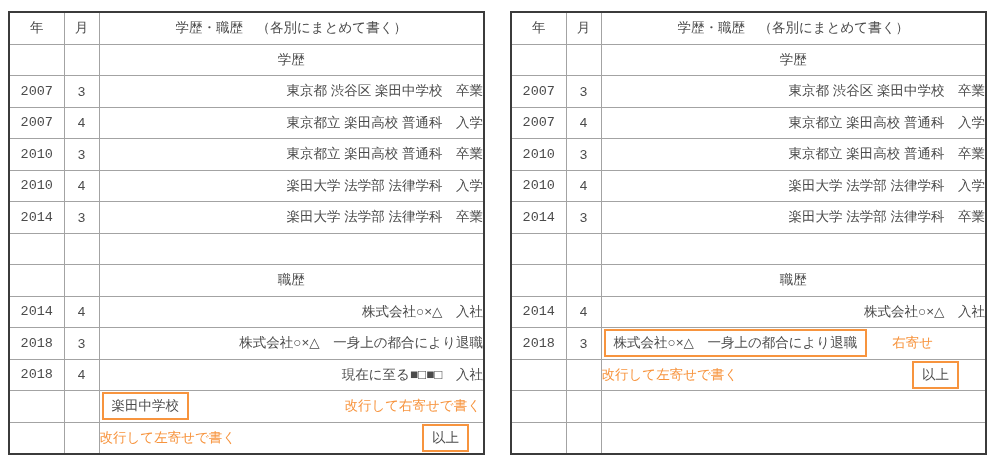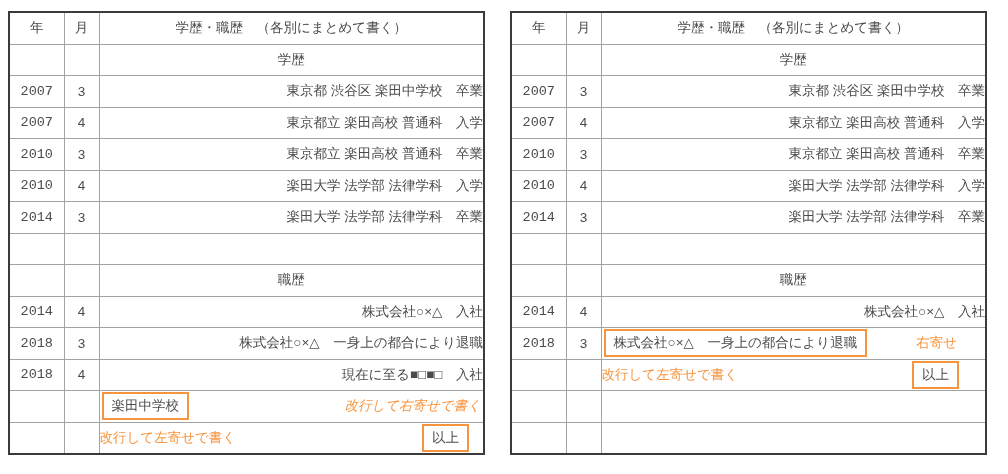--- a/index.html
+++ b/index.html
@@ -54,24 +54,24 @@
     height:28px;
     box-sizing:border-box;
     border:2px solid var(--accent);
     padding:0 8px;
     background:transparent;
     color:var(--text);
   }
   .note{color:var(--accent);}
   td.hist.tight{padding-left:2px;}
   .push-right{margin-left:auto;}
-  .mr-small{margin-right:2px;font-style:italic;}
+  .mr-small{margin-right:2px;}
   .mr-endL{margin-right:14px;}
   .mr-endR{margin-right:26px;}
-  .mr-note{margin-right:28px;}
+  .mr-note{margin-right:52px;}
 </style>
 </head>
 <body>
 
 <div class="wrap">
 
   <table class="rt">
     <colgroup>
         <col style="width:55px">
         <col style="width:35px">

